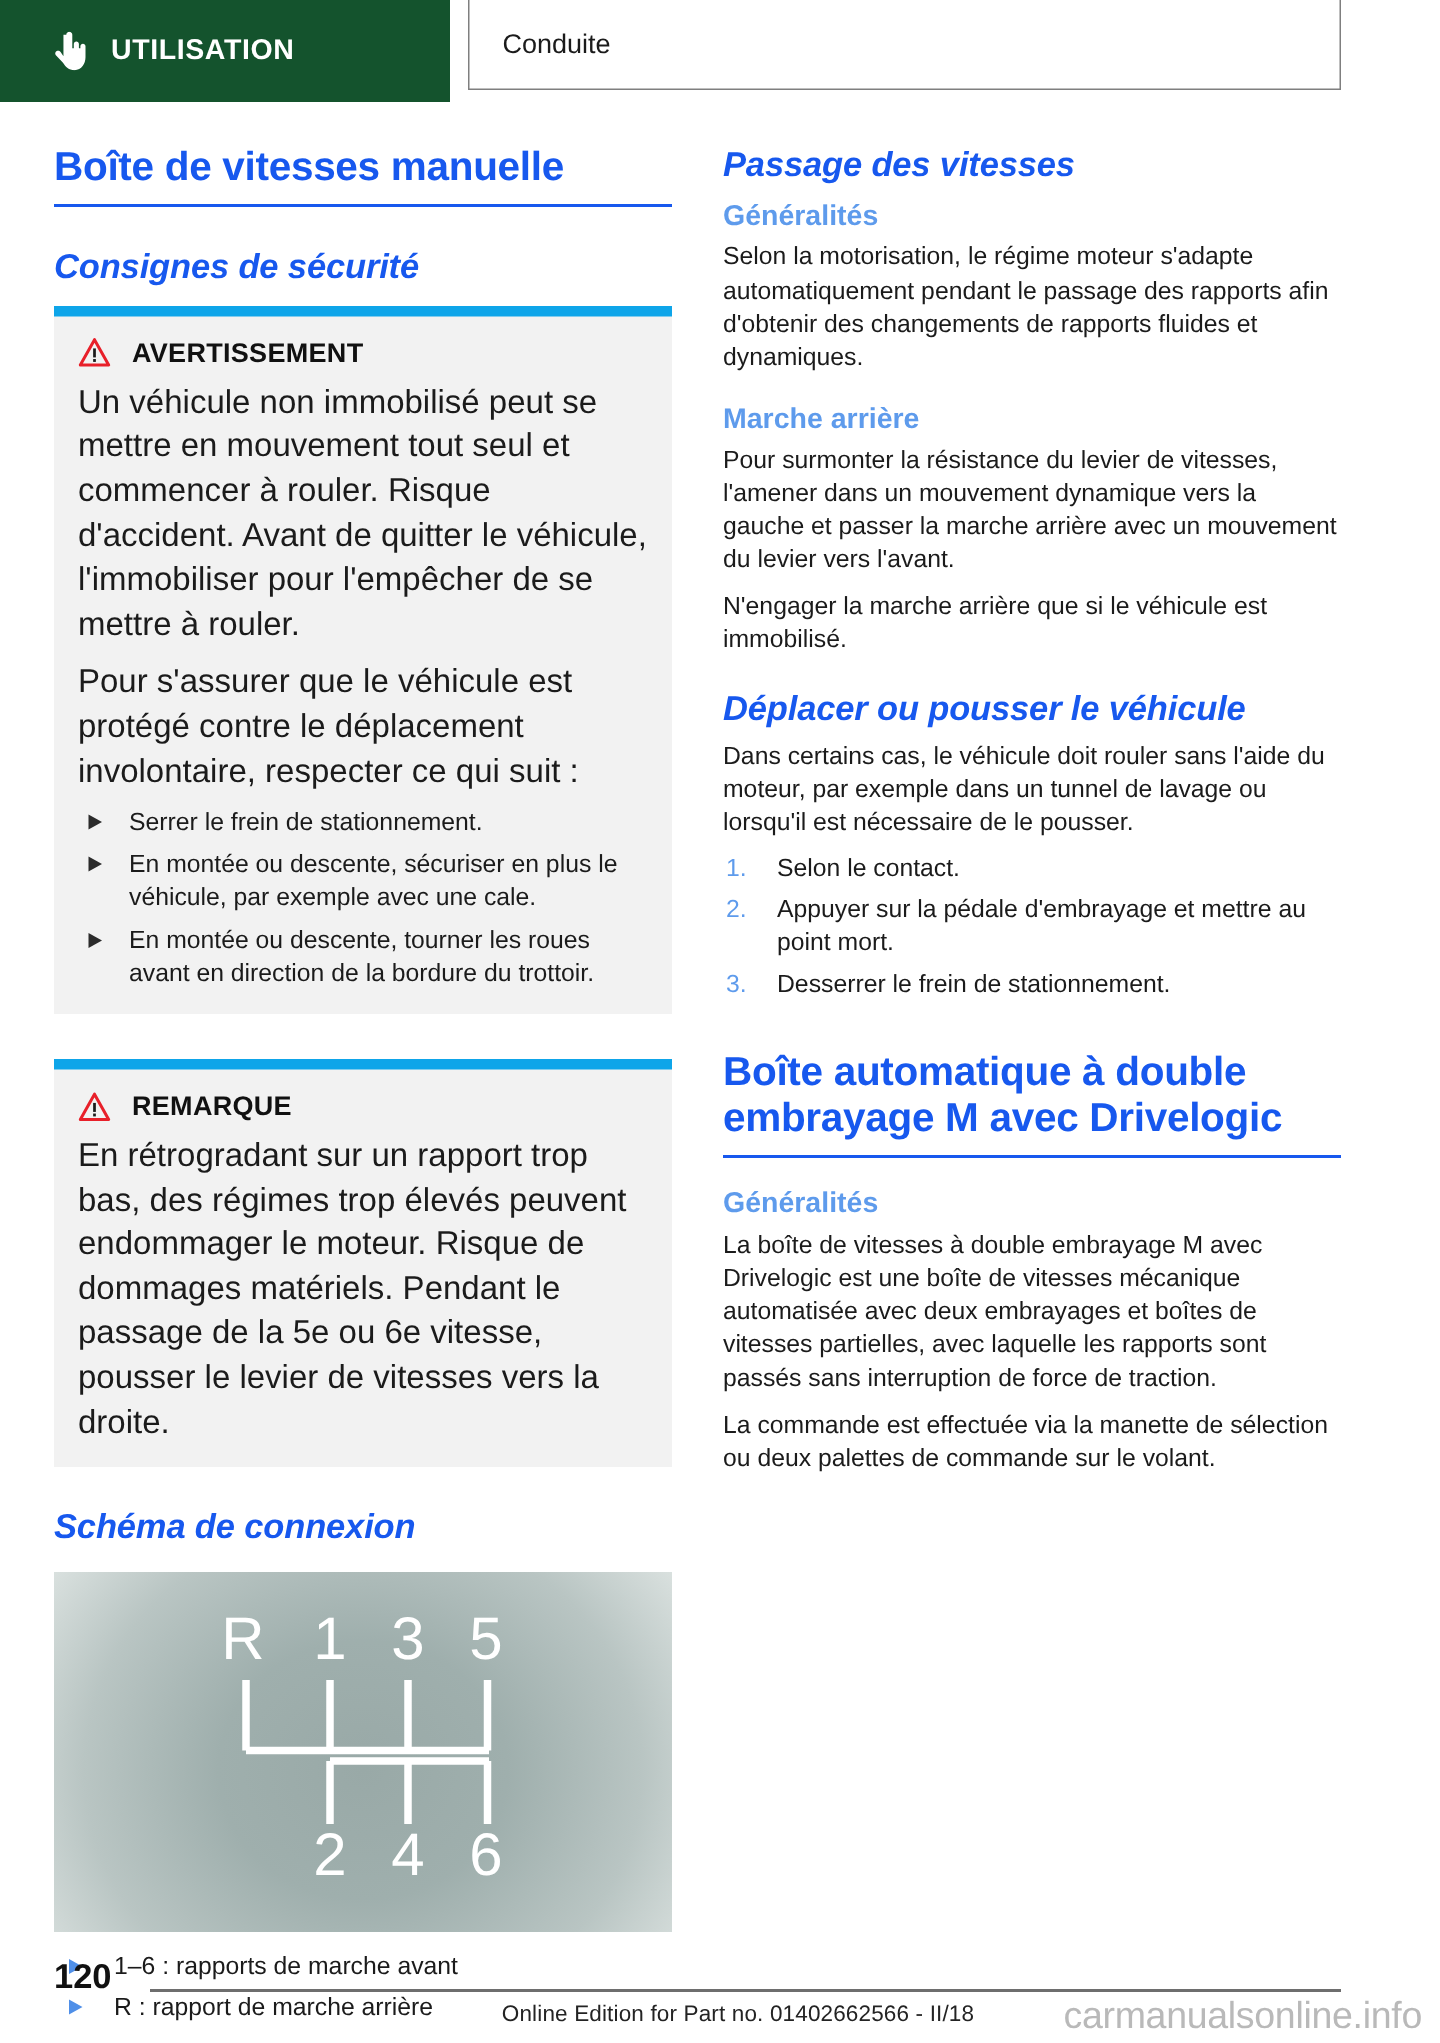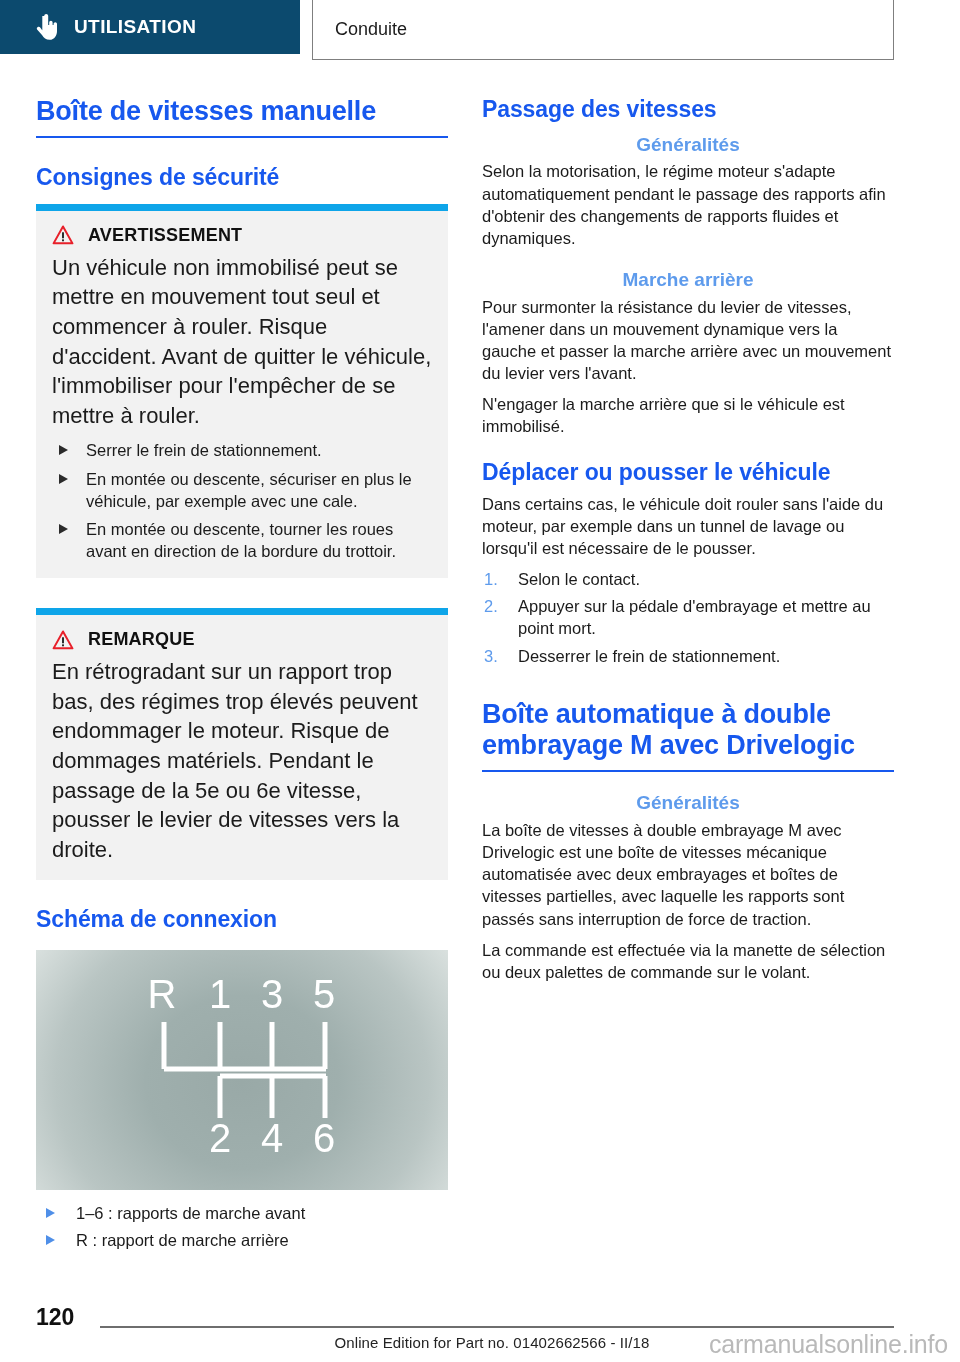--- a/index.html
+++ b/index.html
@@ -17,22 +17,22 @@
 
   
   .header {
     position: relative;
     height: 62px;
     width: 100%;
   }
   .header-tab-black {
     position: absolute;
     left: 0; top: 0;
-    width: 300px; height: 54px;
-    background: #0c4a6e;
+    width: 300px; height: 68px;
+    background: #14532d;
     display: flex;
     align-items: center;
     padding-left: 36px;
   }
   .hand-icon {
     width: 22px; height: 26px;
     display: block;
     flex: 0 0 auto;
   }
   .header-tab-black .label {
@@ -88,30 +88,30 @@
   }
   h1.doc-h1.first { margin-top: 34px; }
 
   h2.doc-h2 {
     font-size: 23px;
     font-weight: 700;
     color: #1758ee;
     margin: 26px 0 6px 0;
     line-height: 1.2;
     letter-spacing: -0.1px;
+    font-style: italic;
   }
   h2.doc-h2.tight { margin-top: 22px; }
 
   h3.doc-h3 {
     font-size: 19px;
     font-weight: 700;
     color: #5e9bec;
     margin: 20px 0 4px 0;
     line-height: 1.2;
-    text-align: center;
   }
   h3.doc-h3.first-h3 { margin-top: 10px; }
 
   p.doc-p {
     font-size: 16.5px;
     line-height: 1.34;
     margin: 0 0 9px 0;
     color: #1b1b1b;
   }
 
@@ -264,20 +264,21 @@
     <div class="notebox">
       <div class="notebox-title">
         <svg class="warn-tri" viewBox="0 0 24 22">
           <path d="M12 1.6 L22.4 20.2 L1.6 20.2 Z" fill="none" stroke="#E8202A" stroke-width="2.2" stroke-linejoin="round"></path>
           <rect x="11.0" y="8.0" width="2.0" height="6.6" fill="#1b1b1b"></rect>
           <rect x="11.0" y="15.8" width="2.0" height="2.1" fill="#1b1b1b"></rect>
         </svg>
         <span class="t">AVERTISSEMENT</span>
       </div>
       <p>Un véhicule non immobilisé peut se mettre en mouvement tout seul et commencer à rouler. Risque d'accident. Avant de quitter le véhicule, l'immobiliser pour l'empêcher de se mettre à rouler.</p>
+      <p>Pour s'assurer que le véhicule est protégé contre le déplacement involontaire, respecter ce qui suit :</p>
       <ul class="tri-list">
         <li><span class="tri"></span><span>Serrer le frein de stationnement.</span></li>
         <li><span class="tri"></span><span>En montée ou descente, sécuriser en plus le véhicule, par exemple avec une cale.</span></li>
         <li><span class="tri"></span><span>En montée ou descente, tourner les roues avant en direction de la bordure du trottoir.</span></li>
       </ul>
     </div>
 
     <div class="notebox spaced">
       <div class="notebox-title">
         <svg class="warn-tri" viewBox="0 0 24 22">

